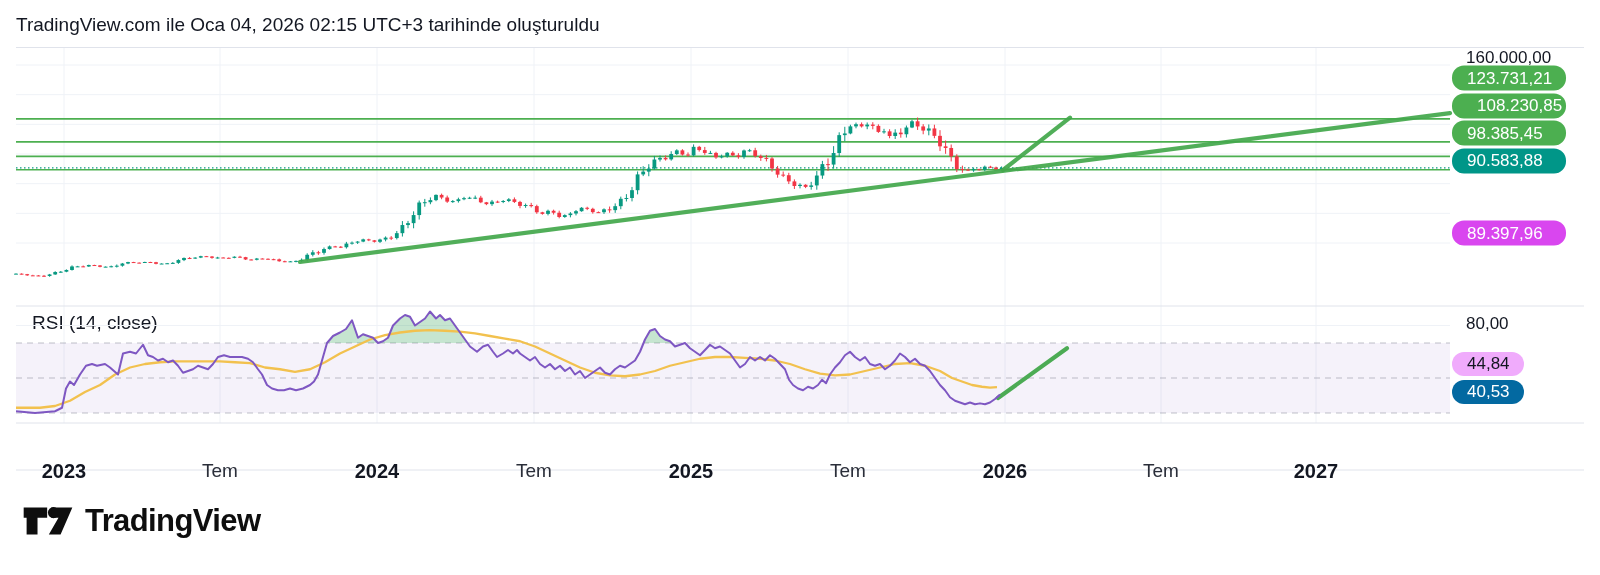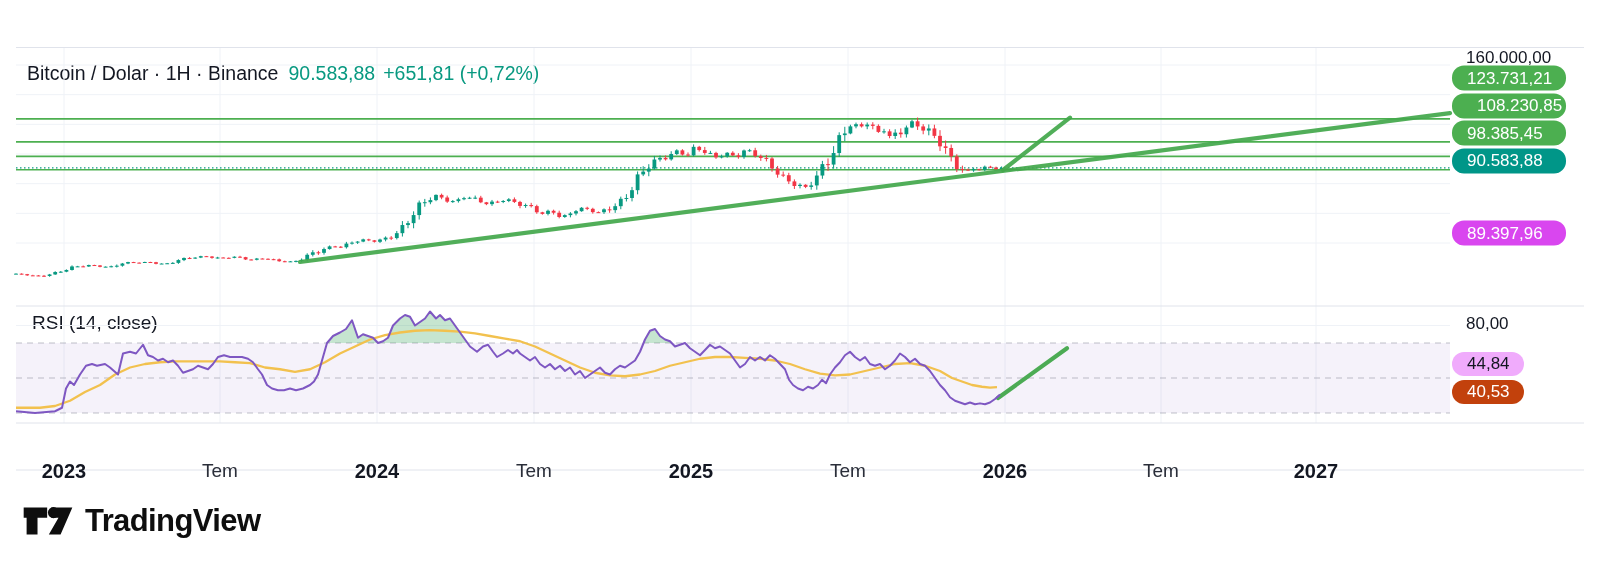--- a/index.html
+++ b/index.html
@@ -17,24 +17,22 @@
   .tlabel{position:absolute;top:436px;transform:translateX(-50%);font-size:19px;color:#2a2e39;}
   .tlabel.major{font-weight:700;font-size:20px;color:#131722;}
   .logo{position:absolute;left:22px;top:503px;display:flex;align-items:center;gap:11px;}
   .logo-text{font-size:31px;font-weight:800;letter-spacing:-0.6px;color:#0e0e0e;}
   svg{position:absolute;left:0;top:0;}
 </style>
 </head>
 <body>
 <div id="stage">
 
-
-  <div class="legend">
-    <span>Bitcoin / Dolar · 1H · Binance</span><span class="vals"><span>90.583,88</span><span class="chg">+651,81 (+0,72%)</span></span>
-  </div>
+  <div class="attribution">TradingView.com ile Oca 04, 2026 02:15 UTC+3 tarihinde oluşturuldu</div>
+
 
   <div class="rsi-title">RSI (14, close)</div>
 
   <div id="svg-holder">
       <svg width="1600" height="575">
         <line x1="64" y1="48" x2="64" y2="423" stroke="#EFF2F7" stroke-width="1"></line>
         <line x1="220" y1="48" x2="220" y2="423" stroke="#EFF2F7" stroke-width="1"></line>
         <line x1="377" y1="48" x2="377" y2="423" stroke="#EFF2F7" stroke-width="1"></line>
         <line x1="534" y1="48" x2="534" y2="423" stroke="#EFF2F7" stroke-width="1"></line>
         <line x1="691" y1="48" x2="691" y2="423" stroke="#EFF2F7" stroke-width="1"></line>
@@ -432,21 +430,21 @@
   <div id="overlay">
       <div class="ax-label" style="left: 1466px; top: 58px;">160.000,00</div>
       <div class="ax-label" style="left: 1466px; top: 236px;">40.000,00</div>
       <div class="ax-label" style="left: 1466px; top: 323.5px;">80,00</div>
       <div class="badge" style="left: 1452px; width: 114px; top: 78px; background: rgb(76, 175, 80);">123.731,21</div>
       <div class="badge" style="left: 1452px; width: 114px; top: 105.5px; background: rgb(76, 175, 80); padding-left: 25px;">108.230,85</div>
       <div class="badge" style="left: 1452px; width: 114px; top: 133px; background: rgb(76, 175, 80);">98.385,45</div>
       <div class="badge" style="left: 1452px; width: 114px; top: 160.5px; background: rgb(0, 150, 136);">90.583,88</div>
       <div class="badge" style="left: 1452px; width: 114px; top: 188px; background: #d946ef; margin-top: 45px;">89.397,96</div>
       <div class="badge" style="left: 1452px; width: 72px; top: 364px; background: #f0abfc; color: rgb(19, 23, 34); height: 24px;">44,84</div>
-      <div class="badge" style="left: 1452px; width: 72px; top: 392px; background: #c2410c; height: 24px;">40,53</div>
+      <div class="badge" style="left: 1452px; width: 72px; top: 392px; background: #0369a1; height: 24px;">40,53</div>
       <div class="" style="position: absolute; left: 0px; top: 447px; width: 1600px; height: 47px; pointer-events: auto;">
         <div class="tlabel major" style="left: 64px; top: 13px; position: absolute;">2023</div>
         <div class="tlabel" style="left: 220px; top: 13px; position: absolute;">Tem</div>
         <div class="tlabel major" style="left: 377px; top: 13px; position: absolute;">2024</div>
         <div class="tlabel" style="left: 534px; top: 13px; position: absolute;">Tem</div>
         <div class="tlabel major" style="left: 691px; top: 13px; position: absolute;">2025</div>
         <div class="tlabel" style="left: 848px; top: 13px; position: absolute;">Tem</div>
         <div class="tlabel major" style="left: 1005px; top: 13px; position: absolute;">2026</div>
         <div class="tlabel" style="left: 1161px; top: 13px; position: absolute;">Tem</div>
         <div class="tlabel major" style="left: 1316px; top: 13px; position: absolute;">2027</div>

